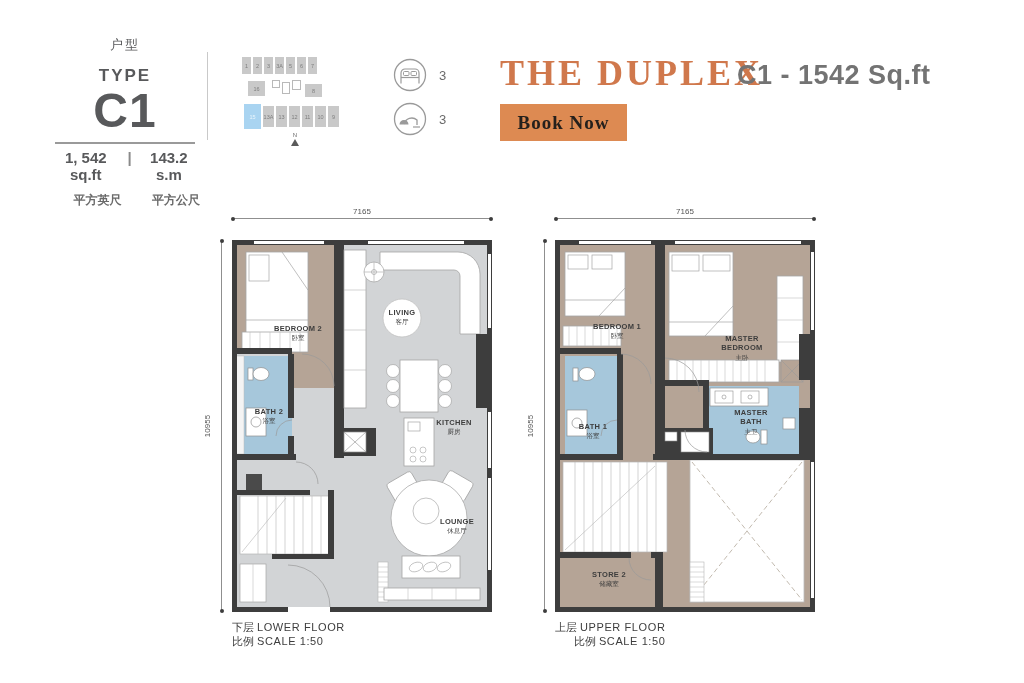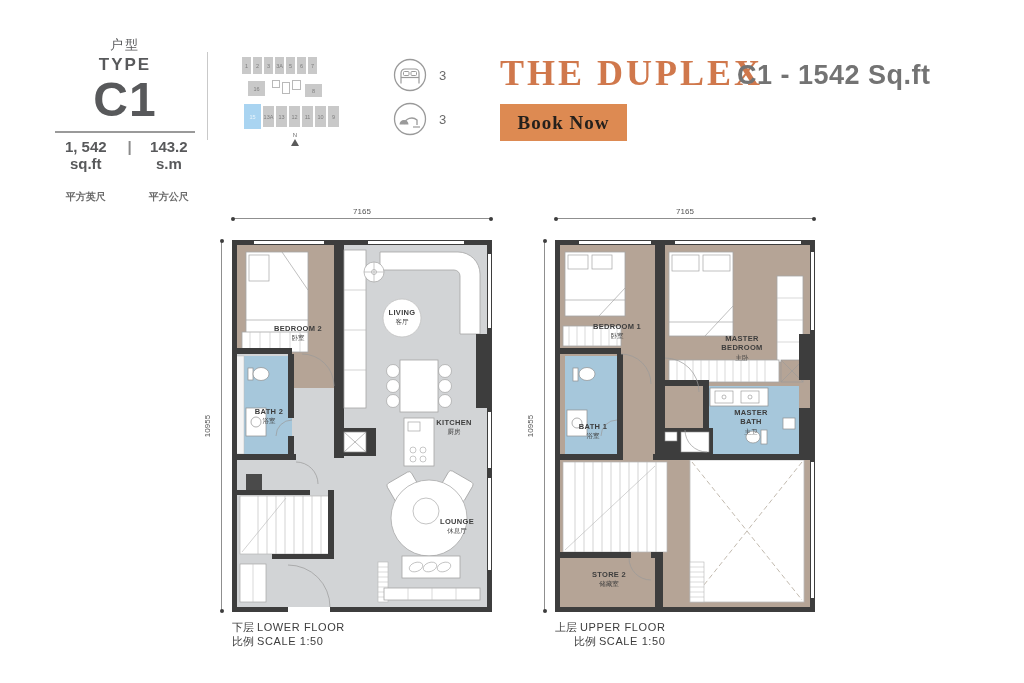--- a/index.html
+++ b/index.html
@@ -3,26 +3,26 @@
 <meta charset="utf-8">
 <style>
   * { margin:0; padding:0; box-sizing:border-box; }
   html,body { background:#fff; }
   body { font-family:"Liberation Sans", sans-serif; color:#4a4a4a; }
   #stage { position:relative; width:1024px; height:683px; background:#ffffff; overflow:hidden; }
 
   
   .type-block { position:absolute; left:50px; top:36px; width:150px; text-align:center; color:#58595b; }
   .type-cn  { font-size:13px; letter-spacing:2px; }
-  .type-en  { font-size:17px; font-weight:bold; letter-spacing:2px; margin-top:1px; }
+  .type-en  { font-size:17px; font-weight:bold; letter-spacing:2px; margin-top:12px; }
   .type-code{ font-size:48px; font-weight:bold; line-height:1.05; letter-spacing:1px; }
   .type-divider { width:140px; height:2px; background:#9a9a9a; margin:6px auto 5px; }
   .area-row { display:flex; justify-content:center; align-items:flex-start; font-size:15px; color:#58595b;font-weight:bold; }
   .area-col { display:flex; flex-direction:column; }
-  .area-sub { font-size:10px; color:#6a6a6a; text-align:center; margin-top:18px; }
+  .area-sub { font-size:12px; color:#6a6a6a; text-align:right; margin-top:9px; }
   .area-sep { margin:0 6px; color:#8a8a8a; }
 
   .header-vdivider { position:absolute; left:207px; top:52px; width:1px; height:88px; background:#c9c9c9; }
 
   
   .keyplan { position:absolute; left:232px; top:52px; width:132px; height:100px; }
   .kp-row { position:absolute; display:flex; }
   .kp-cell { background:#c9c9c9; border:0.5px solid #ffffff; color:#7e7e7e; font-size:5.5px;
              display:flex; align-items:center; justify-content:center; }
   .kp-row1 { left:9px; top:4px; }

